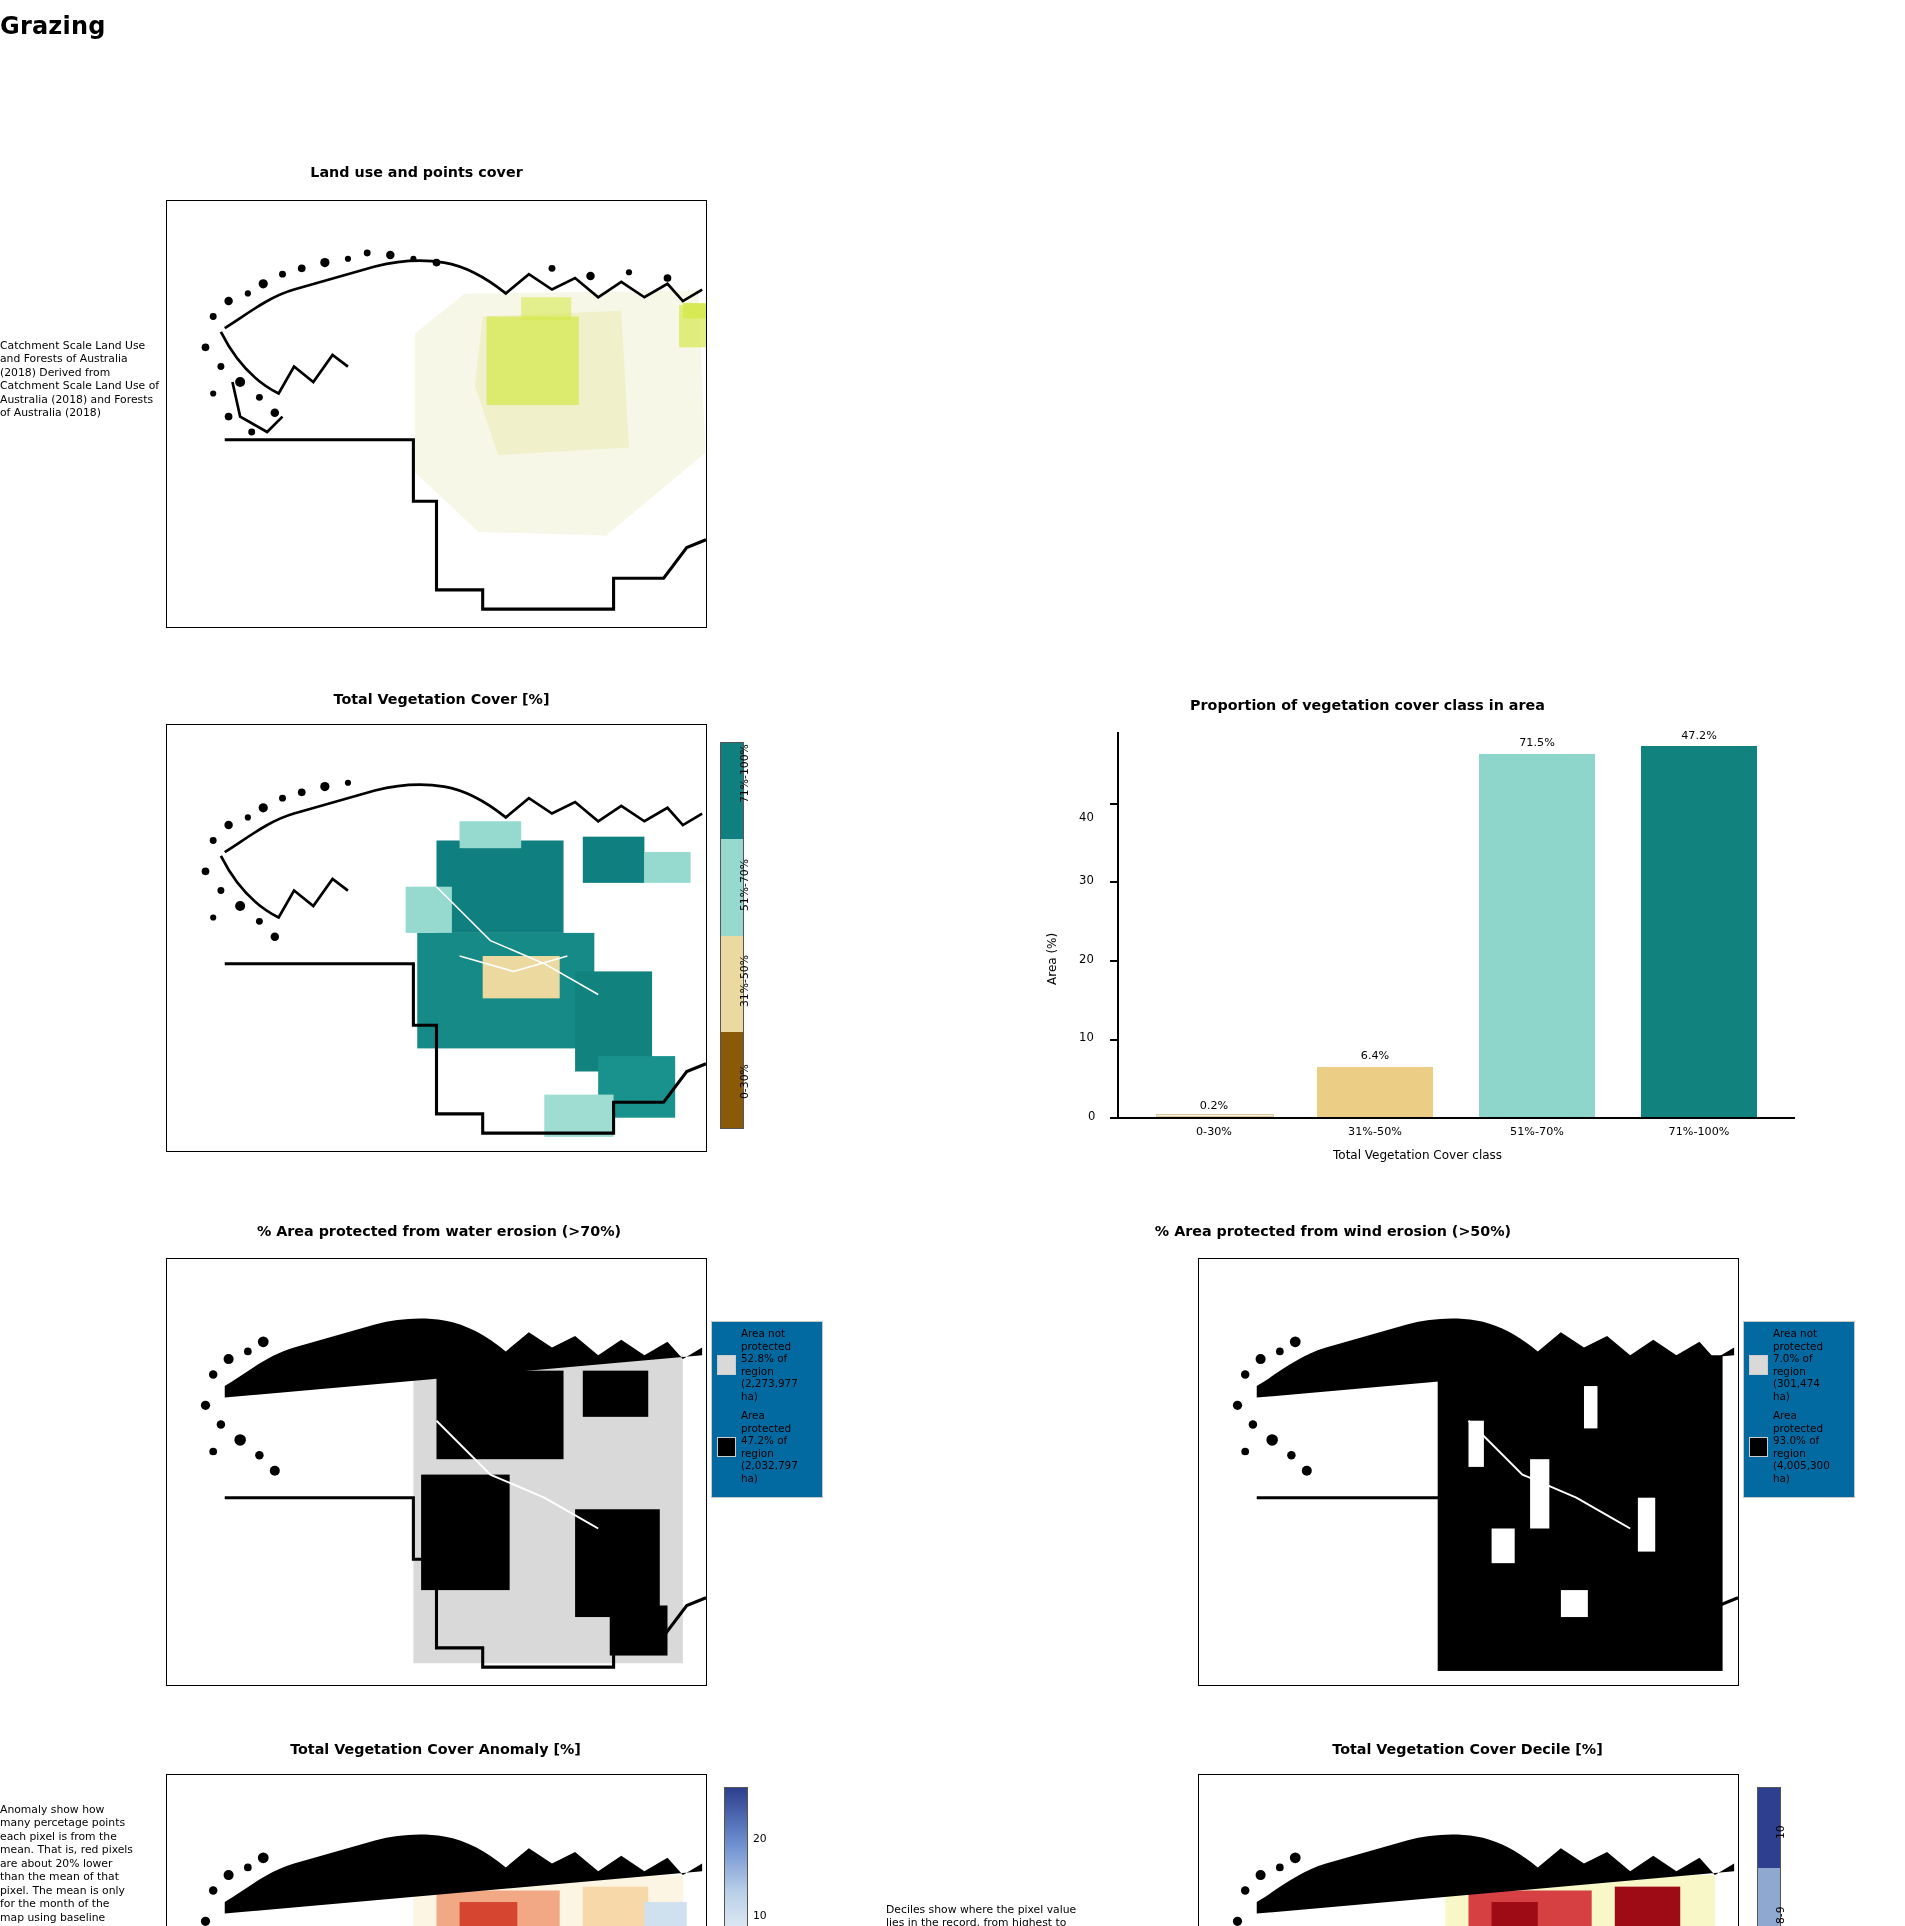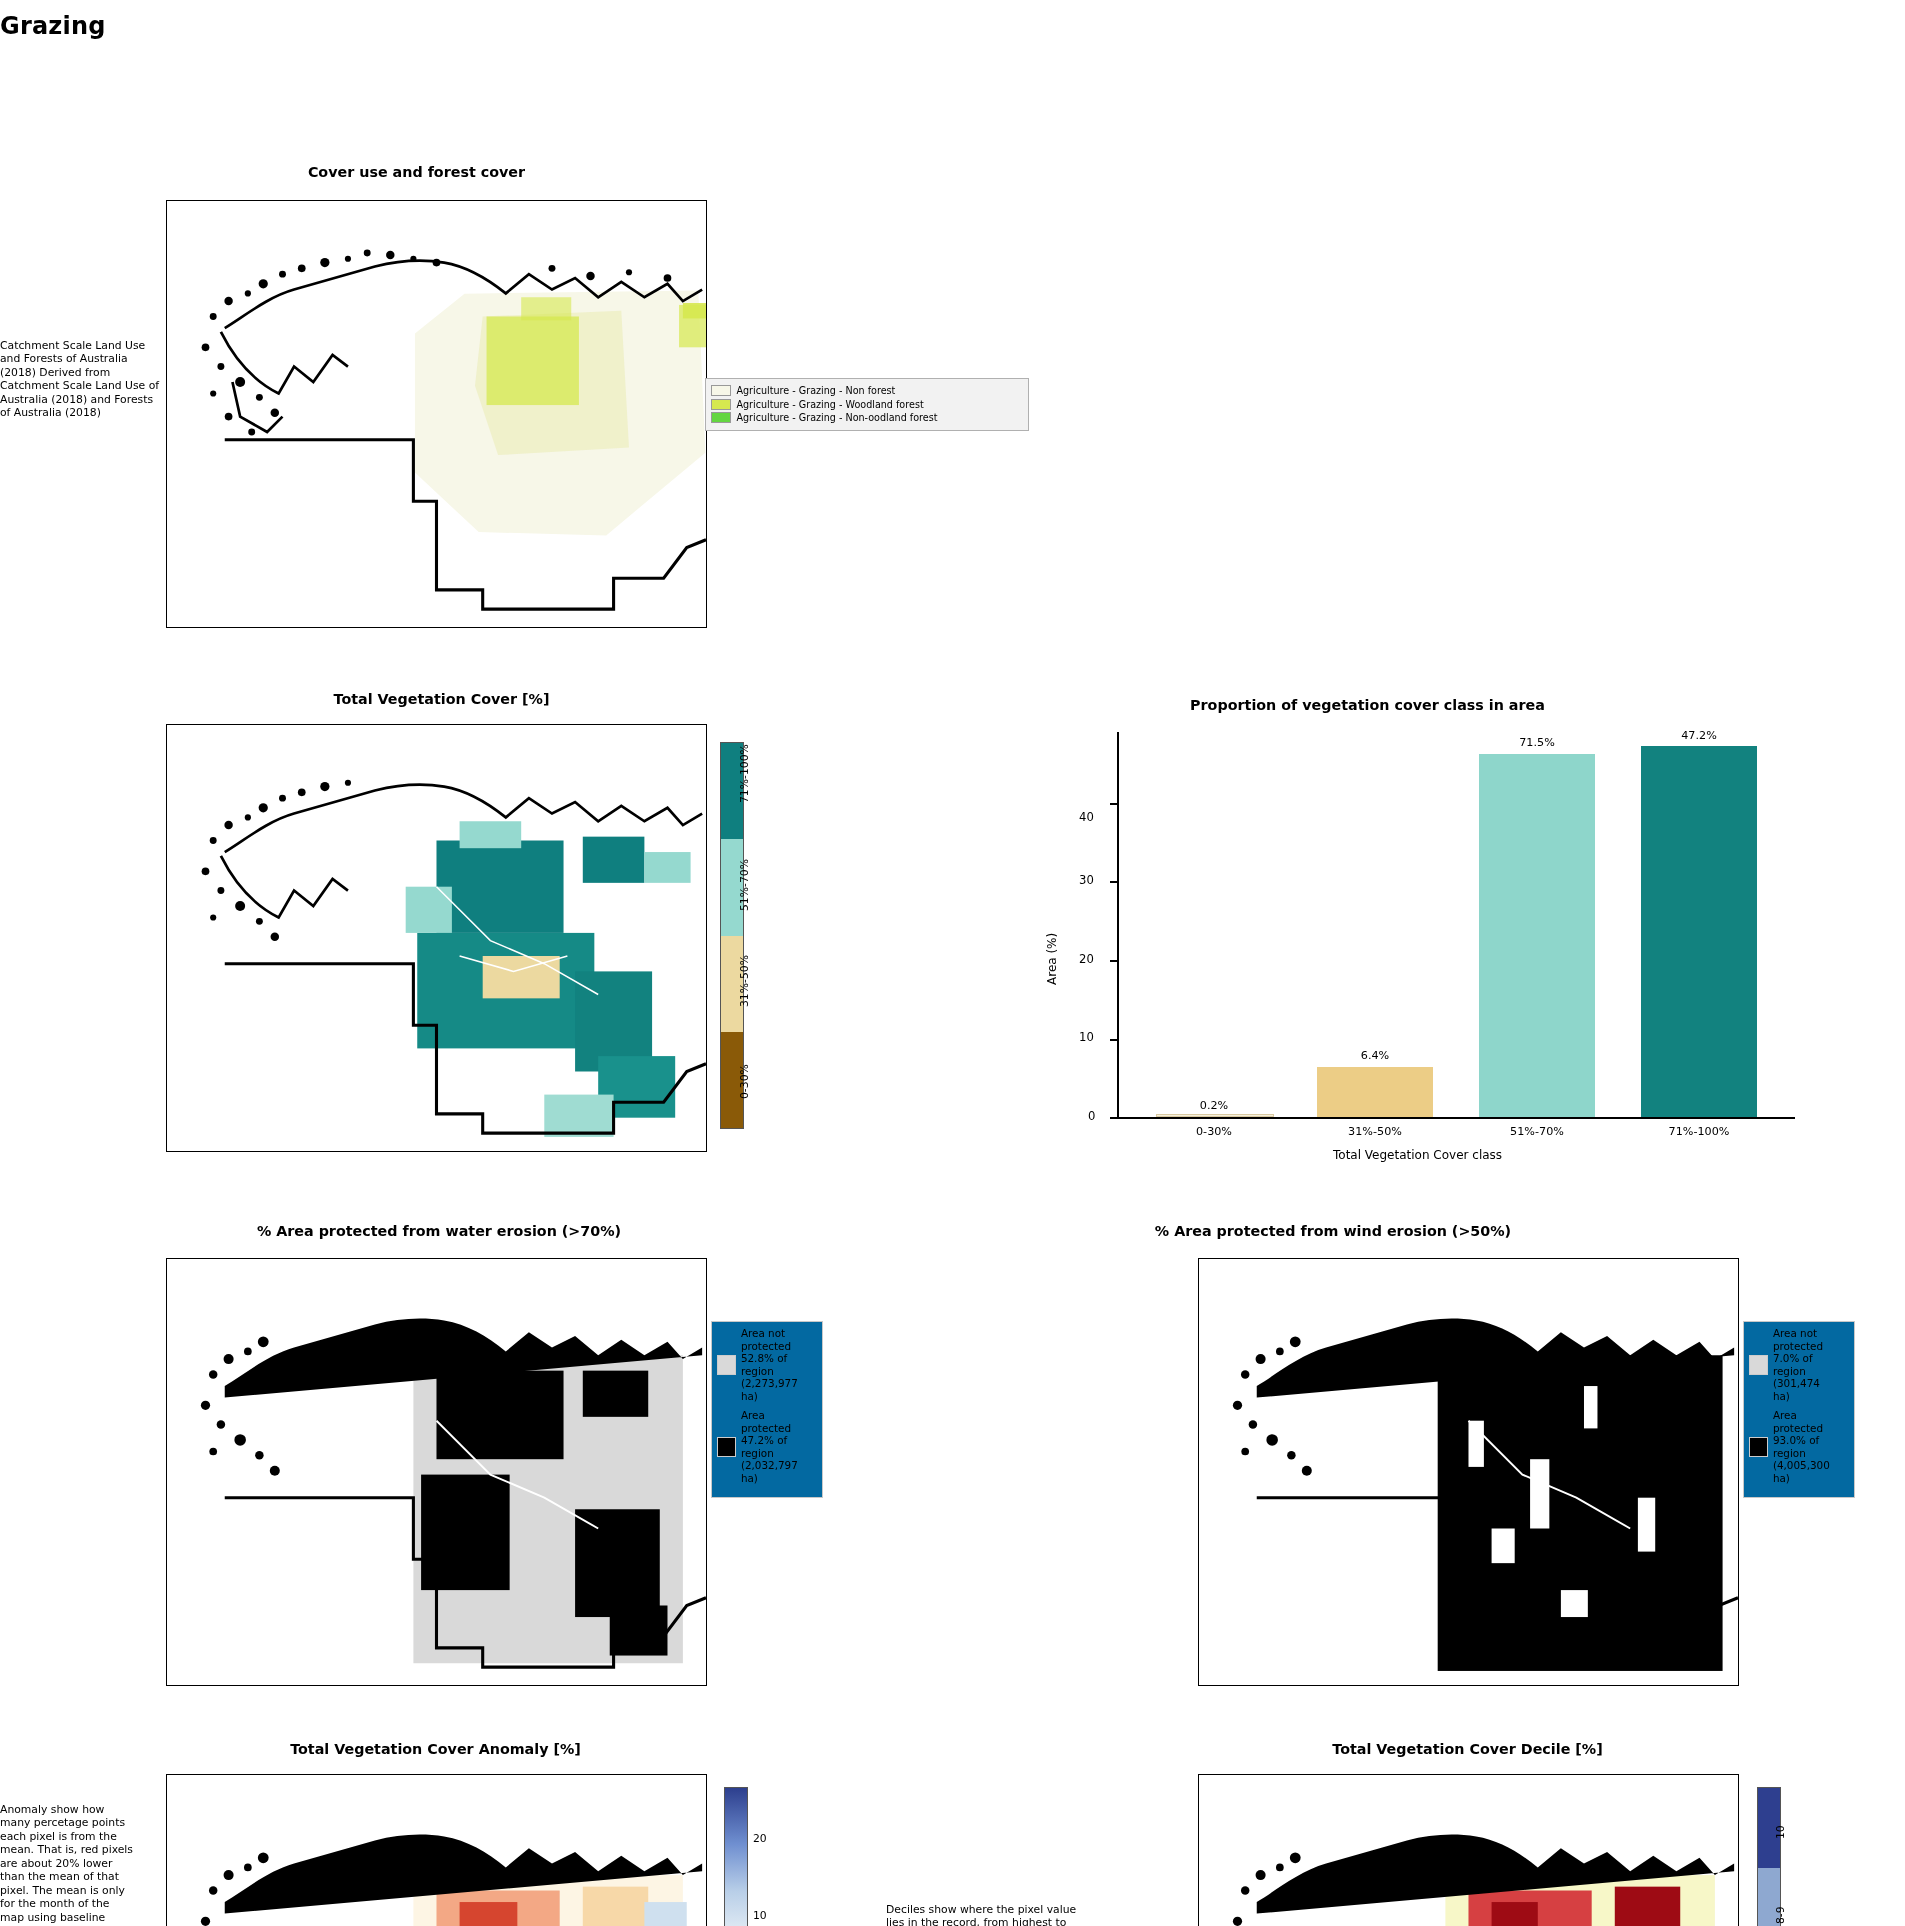--- a/index.html
+++ b/index.html
@@ -146,21 +146,21 @@
     inset: 0;
   }
 </style>
 </head>
 <body>
 
 <div class="page">
 
   <div id="page-title">Grazing</div>
 
-  <div class="panel-title" style="top:164px; left:166px; width:501px;">Cover use and forest cover</div>
+  <div class="panel-title" style="top:164px; left:166px; width:501px;">Land use and points cover</div>
 
   <div class="map-frame" id="map-landuse" style="left:166px; top:200px; width:539px; height:426px;">
     <svg class="coast" viewBox="0 0 1400 1105" preserveAspectRatio="none">
 
       <path d="M840,280 L1500,270 L1520,760 L1240,1010 L880,1000 L700,820 L700,400 Z" fill="#f7f7e8" stroke="none" transform="scale(0.92,0.86)"></path>
       <path d="M820,300 L1180,285 L1200,640 L860,660 L800,480 Z" fill="#eef0c8" opacity="0.9"></path>
 
       <g fill="#d6e84f">
         <rect x="830" y="300" width="240" height="230" opacity="0.75"></rect>
         <rect x="920" y="250" width="130" height="60" opacity="0.6"></rect>
@@ -196,34 +196,20 @@
           <circle cx="1100" cy="195" r="11"></circle>
         <circle cx="1200" cy="185" r="8"></circle>
           <circle cx="1300" cy="200" r="10"></circle>
       </g>
       <path d="M150,620 L640,620 L640,780 L700,780 L700,1010 L820,1010 L820,1060 L1160,1060 L1160,980 L1290,980 L1350,900 L1400,880" fill="none" stroke="#000" stroke-width="8"></path>
     </svg>
   </div>
 
   <div class="side-note" style="left:0px; top:339px; width:162px;">Catchment Scale Land Use and Forests of Australia (2018) Derived from Catchment Scale Land Use of Australia (2018) and Forests of Australia (2018)</div>
 
-  <div class="legend-box" style="left:705px; top:378px; width:324px;">
-    <div class="legend-row">
-      <span class="legend-swatch" style="background:#f7f7e8"></span>
-      <span class="legend-label">Agriculture - Grazing - Non forest</span>
-    </div>
-    <div class="legend-row">
-      <span class="legend-swatch" style="background:#d6e84f"></span>
-      <span class="legend-label">Agriculture - Grazing - Woodland forest</span>
-    </div>
-    <div class="legend-row">
-      <span class="legend-swatch" style="background:#64d641"></span>
-      <span class="legend-label">Agriculture - Grazing - Non-oodland forest</span>
-    </div>
-  </div>
 
   <div class="panel-title" style="top:691px; left:172px; width:539px;">Total Vegetation Cover [%]</div>
 
   <div class="map-frame" id="map-veg" style="left:166px; top:724px; width:539px; height:426px;">
     <svg class="coast" viewBox="0 0 1400 1105" preserveAspectRatio="none">
       <g>
         <rect x="700" y="300" width="330" height="240" fill="#0f7f7f"></rect>
         <rect x="760" y="250" width="160" height="70" fill="#95d9cf"></rect>
         <rect x="1080" y="290" width="160" height="120" fill="#0f7f7f"></rect>
         <rect x="650" y="540" width="460" height="300" fill="#158a86"></rect>

